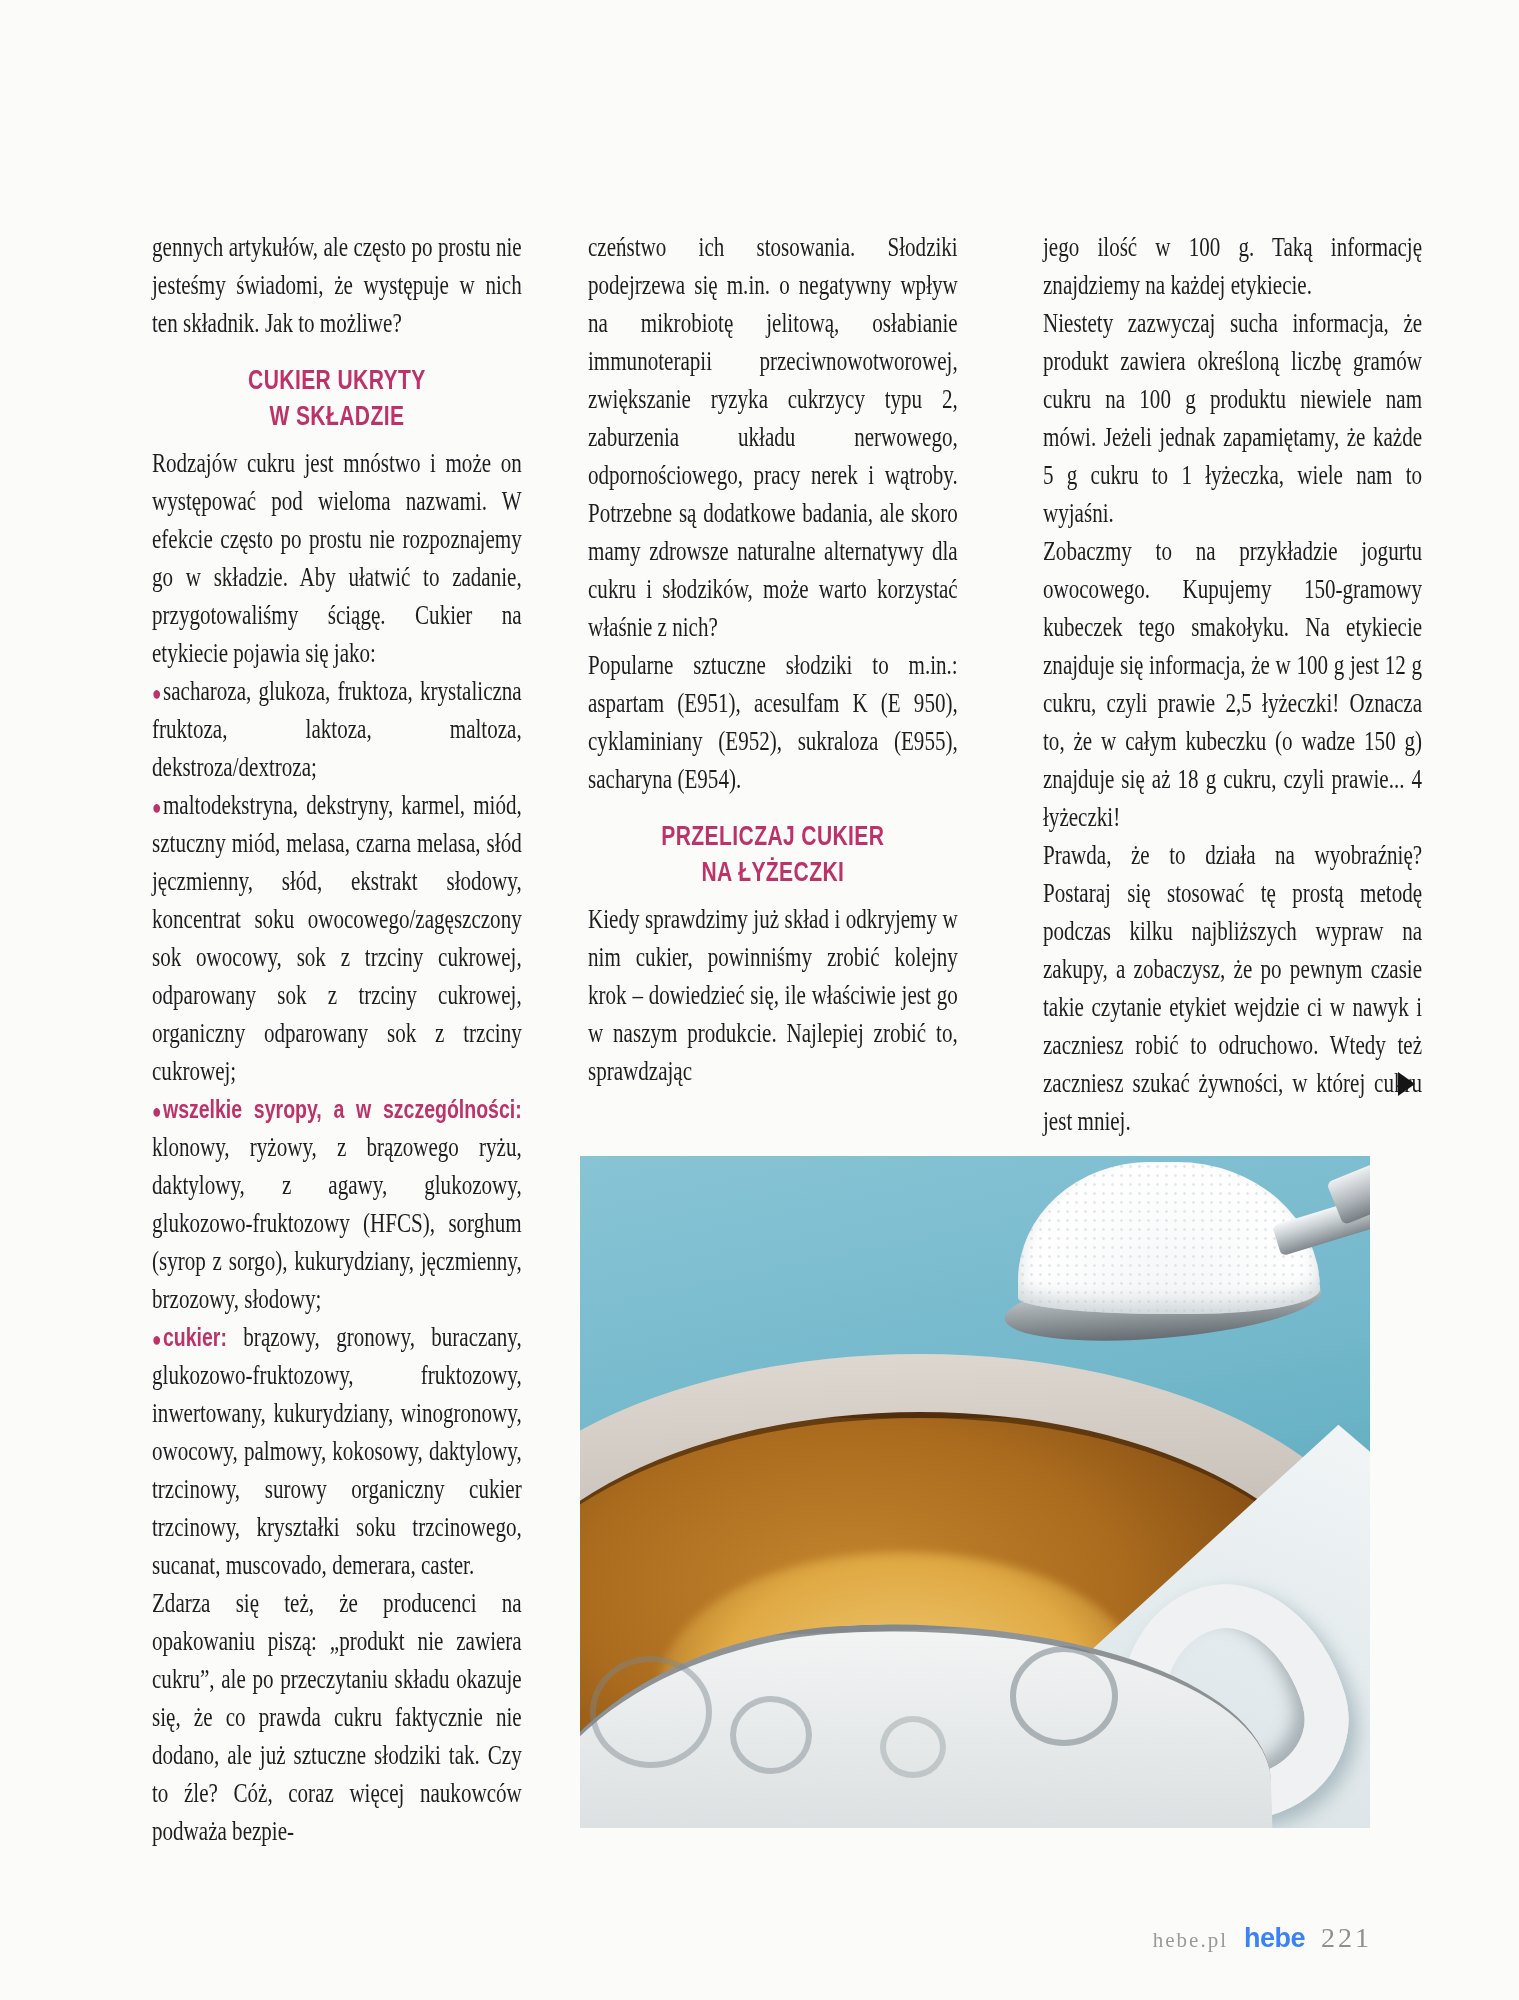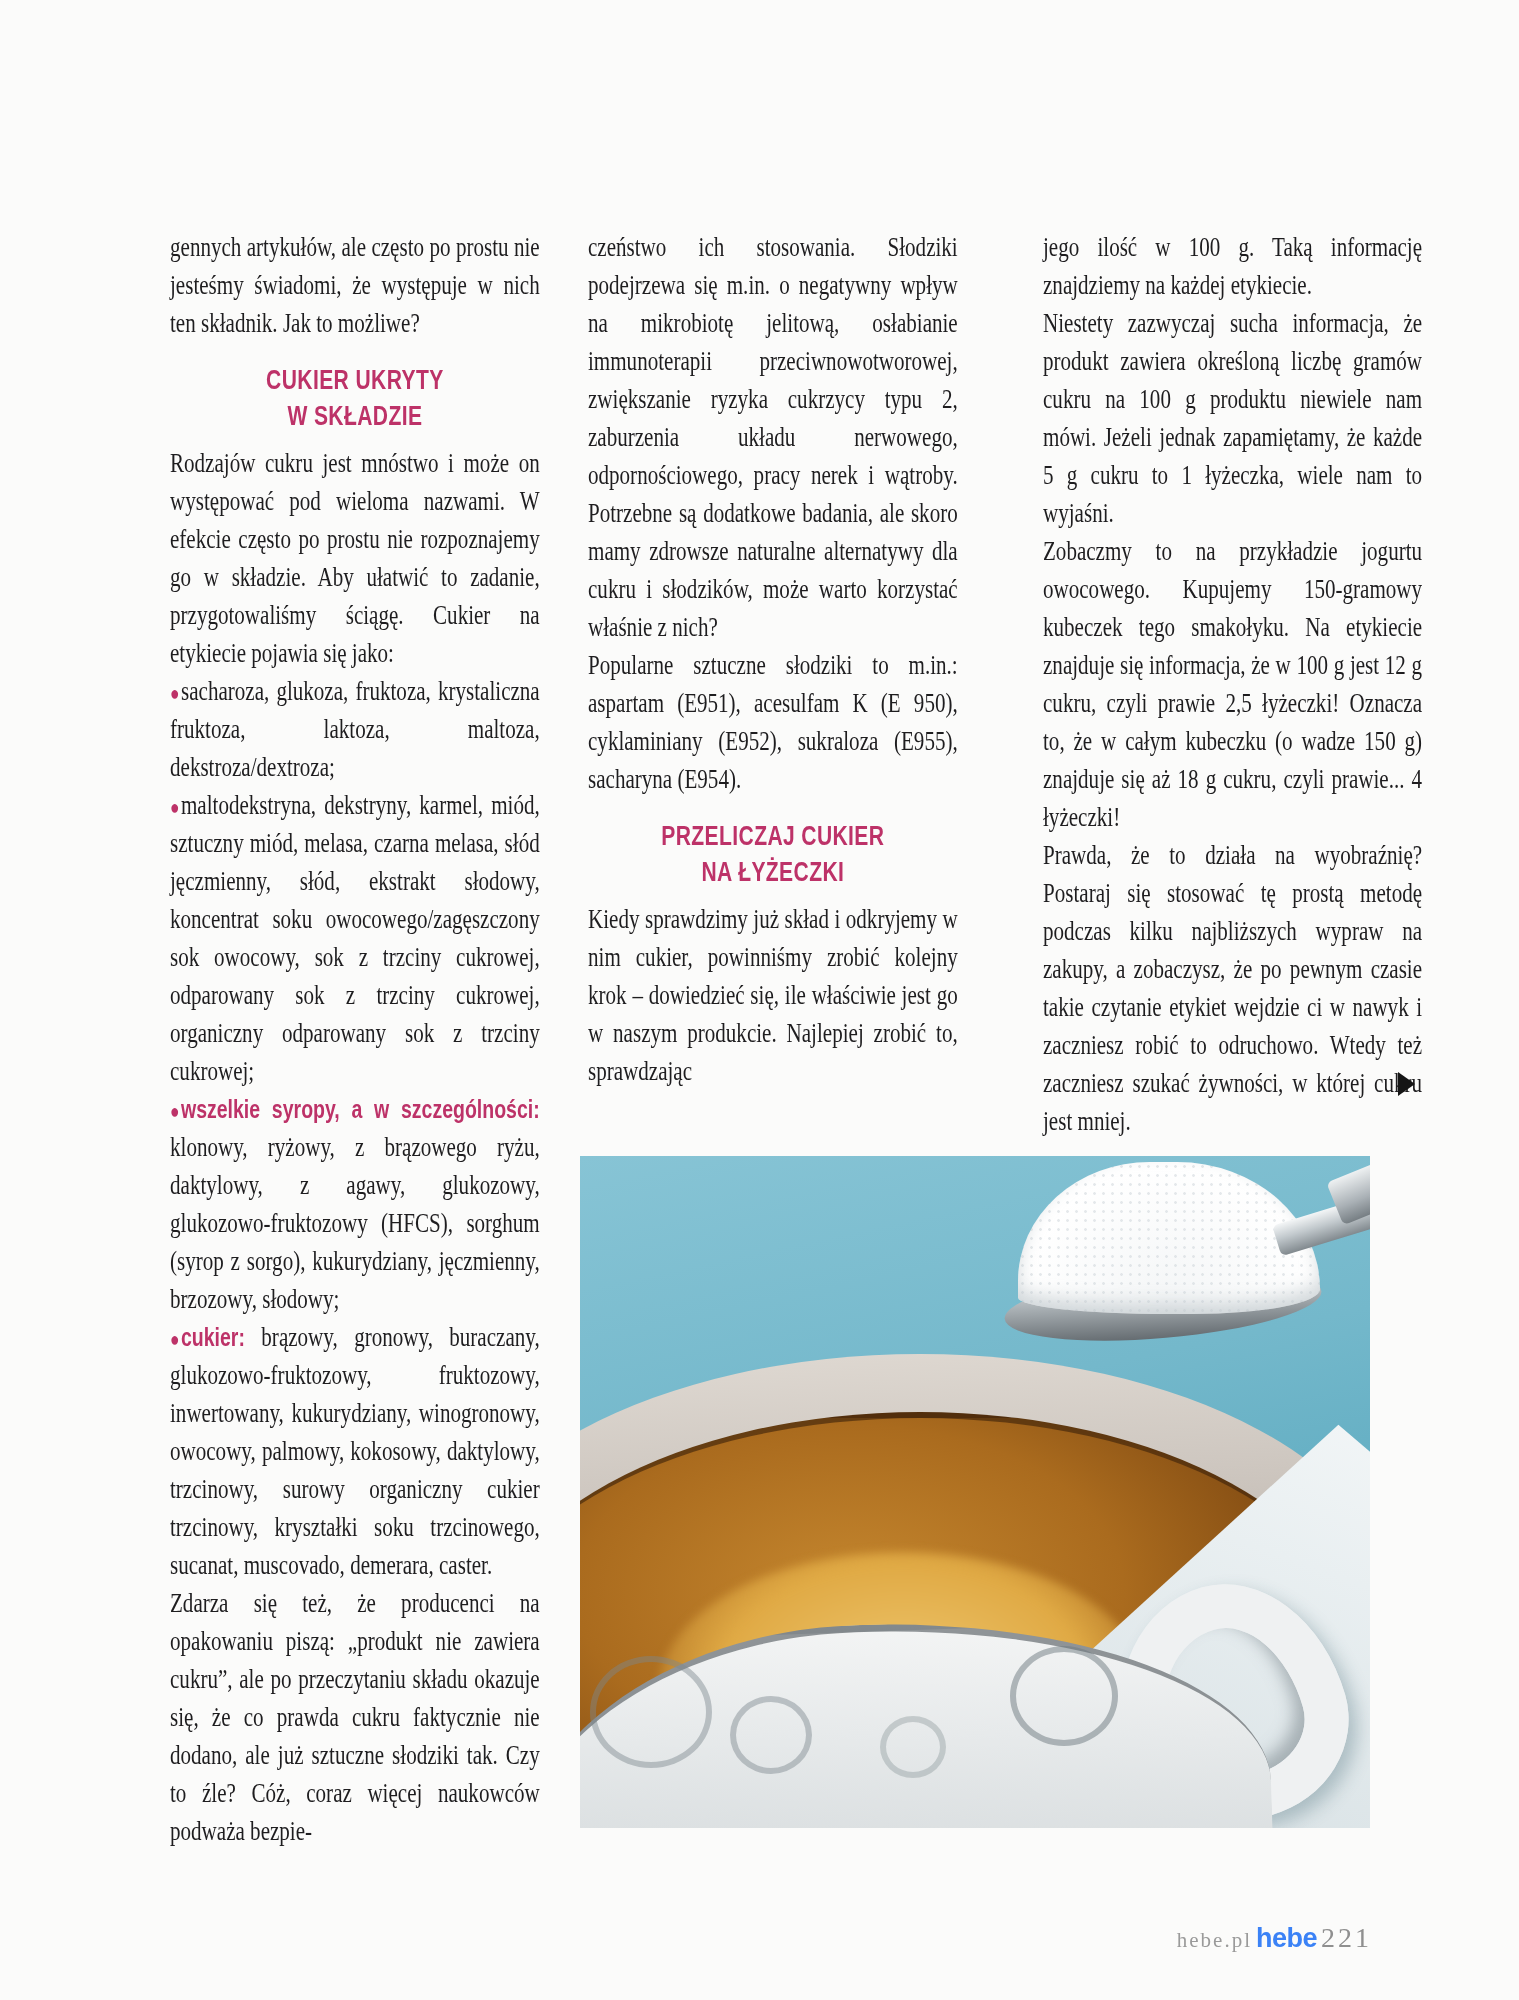--- a/index.html
+++ b/index.html
@@ -7,21 +7,21 @@
     position:relative; width:1519px; height:2000px;
     background:#fbfbfa; overflow:hidden;
     font-family:"Liberation Serif", serif; color:#1e1d1f;
   }
   
   .col { position:absolute; top:228px; }
   .col-inner {
     transform:scaleX(0.78); transform-origin:0 0;
     font-size:27px; line-height:38px; text-align:justify;
   }
-  #col1 { left:170px; } #col1 .col-inner { width:474px; }
+  #col1 { left:152px; } #col1 .col-inner { width:474px; }
   #col2 { left:580px;margin-left:8px; } #col2 .col-inner { width:474px; }
   #col3 { left:1043px; } #col3 .col-inner { width:486px; }
   .col p { margin:0; }
   h2.pink-heading {
     font-family:"Liberation Sans", sans-serif; font-weight:700;
     color:#bd3268; font-size:27px; line-height:36px;
     text-align:center; letter-spacing:.5px; margin:20px 0 10px 0;
   }
   .dot {
     color:#bd3268; font-size:20px; line-height:1;
@@ -102,21 +102,21 @@
     transform:rotate(-17deg); border-radius:6px;
   }
   .ph-spoonhandle2 {
     left:752px; top:10px; width:80px; height:46px;
     background:linear-gradient(180deg,#eef1f2 0%, #aab1b6 60%, #767e83 100%);
     transform:rotate(-22deg); border-radius:6px;
   }
   
   .footer {
     position:absolute; top:1922px; right:147px;
-    display:flex; align-items:baseline; gap:4px;
+    display:flex; align-items:baseline; gap:16px;
   }
   .footer .site  { font-family:"Liberation Serif", serif; color:#9a9a9a; font-size:21px; letter-spacing:2px; }
   .footer .brand { font-family:"Liberation Sans", sans-serif; font-weight:700; color:#3b82f6; font-size:27px; letter-spacing:-0.5px; }
   .footer .pageno { font-family:"Liberation Serif", serif; color:#8f8f8f; font-size:28px; letter-spacing:3px; }
 </style>
 </head>
 <body>
 
 <div class="page">
 

